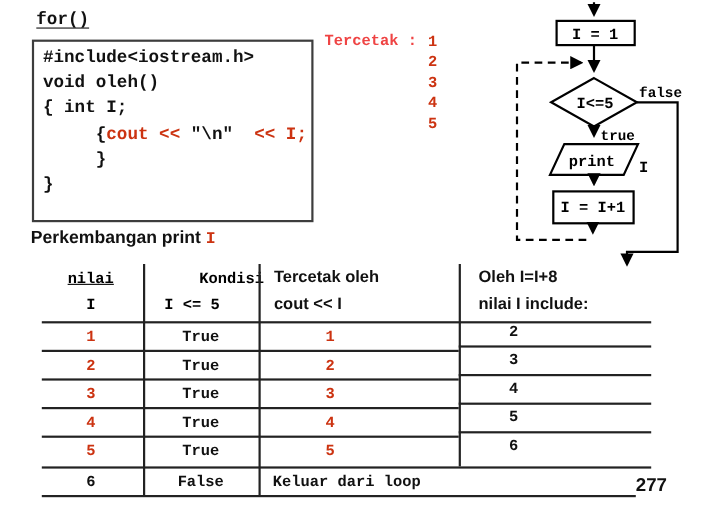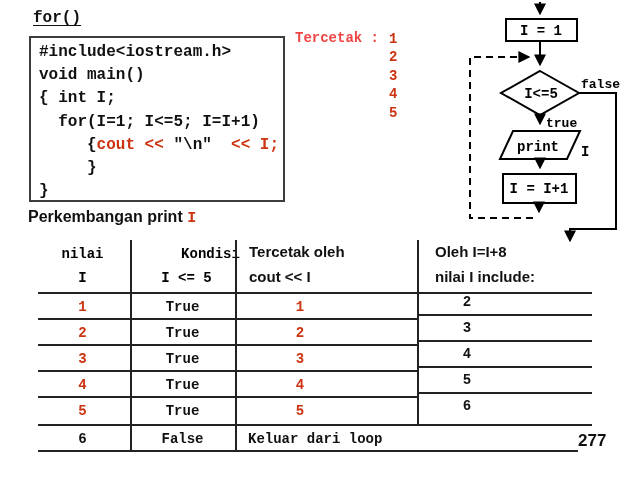--- a/index.html
+++ b/index.html
@@ -40,23 +40,22 @@
 
   svg text{font-family:"Liberation Mono","DejaVu Sans Mono",monospace;font-weight:bold;fill:#000;}
 </style>
 </head>
 <body>
 
 <div class="abs for-label mono">for()</div>
 <div class="abs code-box">
   <div class="code-lines mono" id="code-lines">
       <div class="code-line"><span>#include&lt;iostream.h&gt;</span></div>
-      <div class="code-line"><span>void main()</span></div>
+      <div class="code-line"><span>void oleh()</span></div>
       <div class="code-line"><span>{ int I;</span></div>
-      <div class="code-line"><span>  for(I=1; I&lt;=5; I=I+1)</span></div>
       <div class="code-line"><span>     {</span><span class="red">cout &lt;&lt; </span><span>"\n"  </span><span class="red">&lt;&lt; I;</span></div>
       <div class="code-line"><span>     }</span></div>
       <div class="code-line"><span>}</span></div>
     </div>
 </div>
 
 <div class="abs out-label mono">Tercetak :</div>
 <div class="abs out-values mono red" id="out-values">
     <div>1</div>
     <div>2</div>
@@ -99,24 +98,24 @@
   <rect x="48" y="174" width="73" height="29" fill="#fff" stroke="#000" stroke-width="2"></rect>
   <text x="84" y="193" font-size="14" text-anchor="middle">I = I+1</text>
 
   <line x1="84" y1="203" x2="84" y2="211" stroke="#000" stroke-width="2" marker-end="url(#ah)"></line>
 </svg>
 
 <div class="abs section-title sans">
   <span>Perkembangan print </span><span class="mono red var">I</span>
 </div>
 
-<div class="abs cell mono center" style="left:35px;top:243px;width:95px;">nilai</div>
+<div class="abs cell mono center" style="left:35px;top:243px;width:95px;text-decoration:underline;">nilai</div>
 <div class="abs cell mono center" style="left:35px;top:267px;width:95px;">I</div>
 <div class="abs cell mono center" style="left:130px;top:243px;width:105px;margin-left:28px;">Kondisi</div>
-<div class="abs cell mono center" style="left:134px;top:267px;width:105px;">I &lt;= 5</div>
+<div class="abs cell mono center" style="left:122px;top:267px;width:105px;">I &lt;= 5</div>
 <div class="abs hdr-sans sans" style="left:249px;top:242px;">Tercetak oleh</div>
 <div class="abs hdr-sans sans red" style="left:249px;top:267px;">cout &lt;&lt; I</div>
 <div class="abs hdr-sans sans" style="left:435px;top:242px;">Oleh I=I+8</div>
 <div class="abs hdr-sans sans" style="left:435px;top:267px;">nilai I include:</div>
 
 <div id="table-layer">
     <div class="abs vline" style="left:130px;top:240px;height:210px;"></div>
     <div class="abs vline" style="left:235px;top:240px;height:210px;"></div>
     <div class="abs vline" style="left:417px;top:240px;height:184px;"></div>
     <div class="abs hline" style="left:38px;top:292px;width:554px;"></div>

